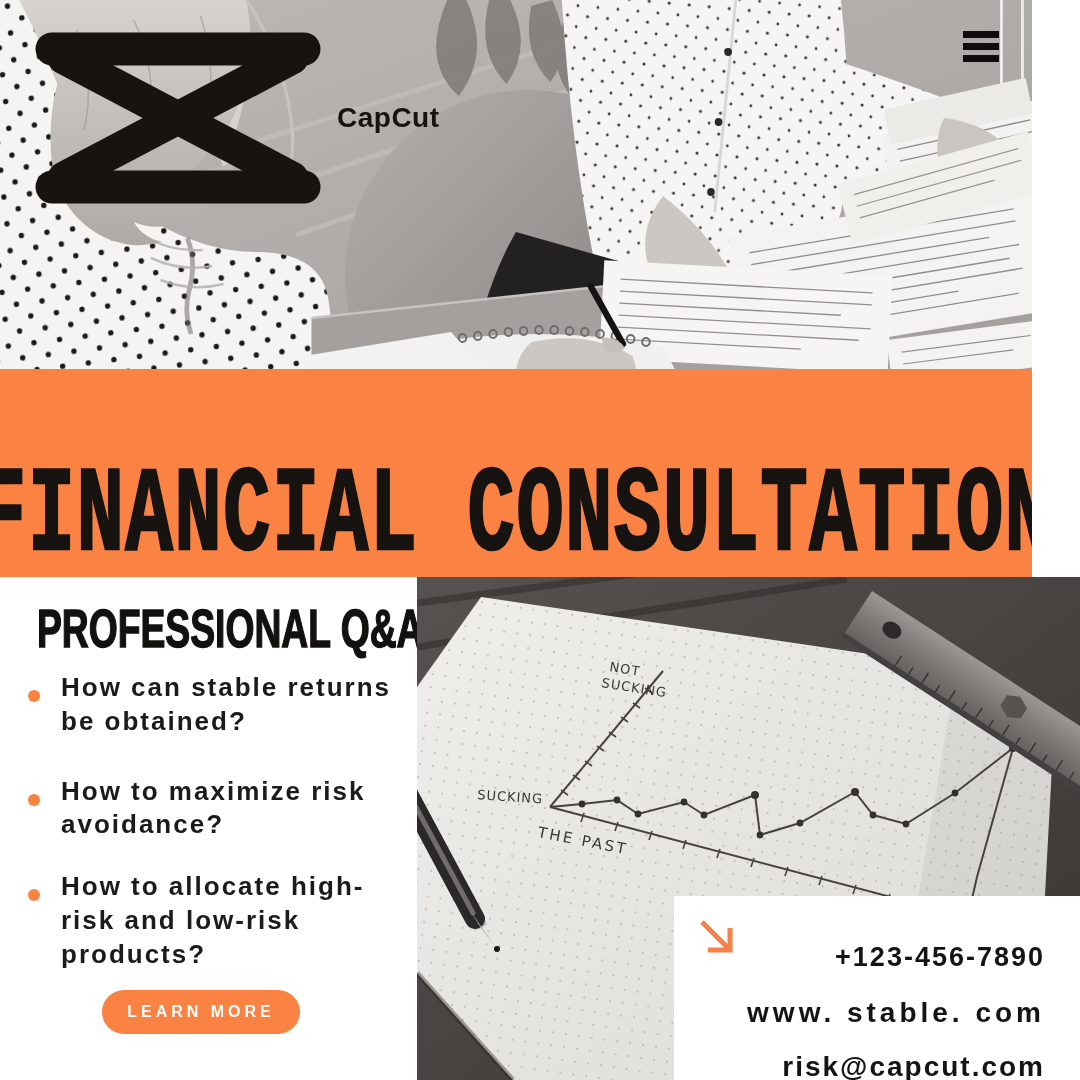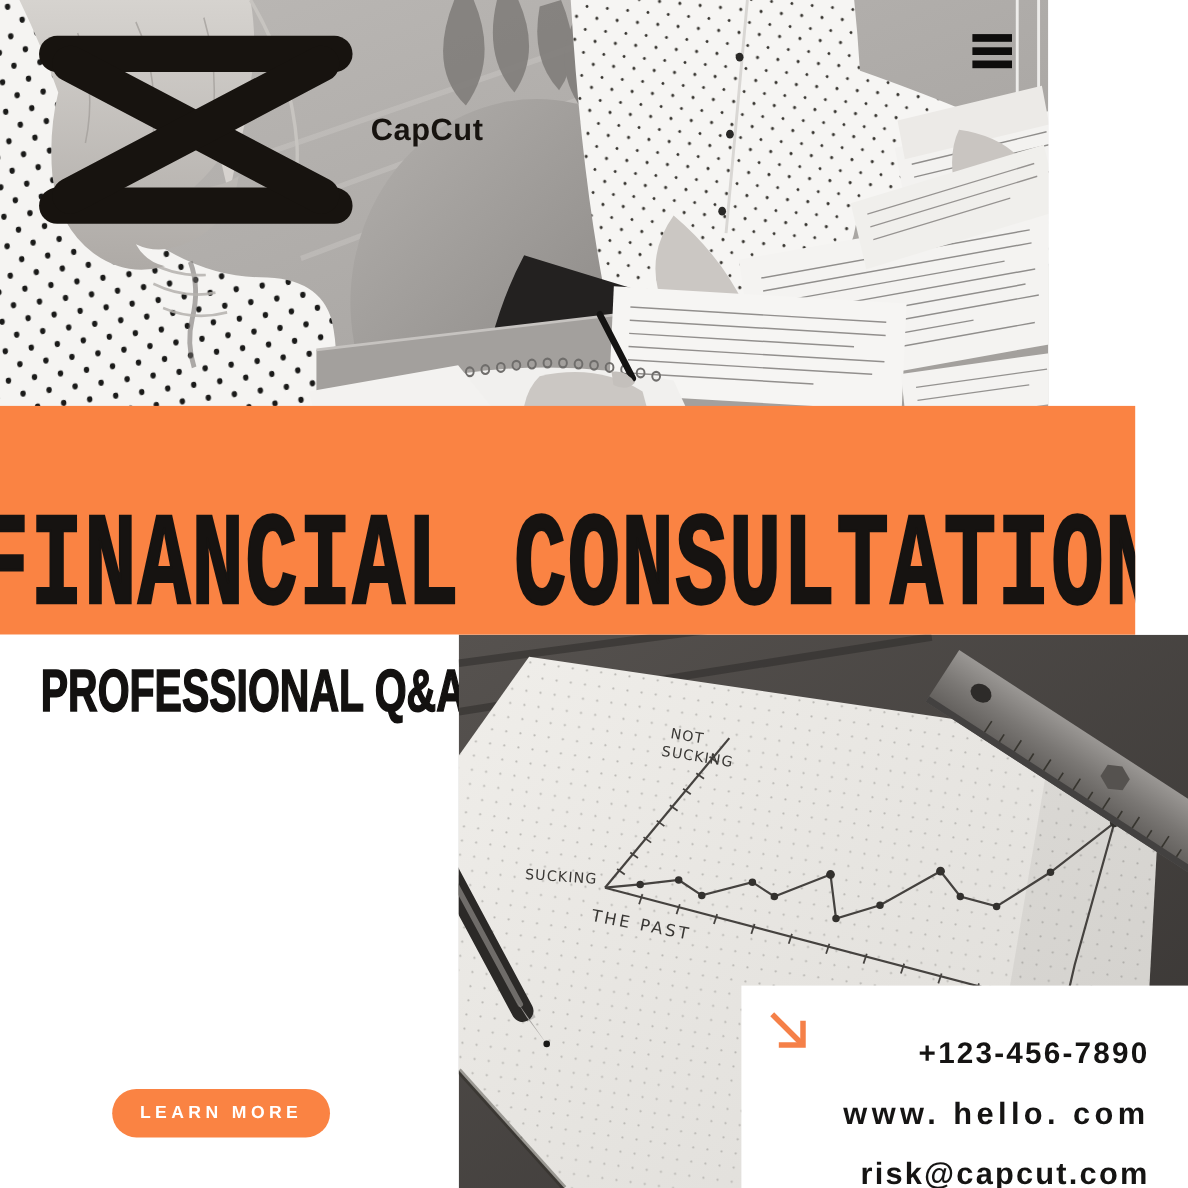--- a/index.html
+++ b/index.html
@@ -1,21 +1,21 @@
 <!DOCTYPE html>
 <html style="--orange: #FA8343; --text_black: #151413; --white: #FFFFFF;"><head>
 <meta charset="utf-8">
 <style>
   html,body{margin:0;padding:0;background:#2b2b2b;}
   .canvas{
     position:relative;width:1080px;height:1080px;overflow:hidden;background:#fff;
     font-family:"Liberation Sans",sans-serif;-webkit-font-smoothing:antialiased;
   }
   
-  .top-photo{position:absolute;top:0;left:0;width:953px;height:369px;}
+  .top-photo{position:absolute;top:0;left:0;width:1032px;height:369px;}
   .top-photo svg{display:block;width:100%;height:100%;}
   
   .logo{position:absolute;top:28px;left:28px;display:flex;align-items:center;gap:9px;color:#17130f;}
   .logo-icon{width:48px;height:29px;}
   .logo-text{font-size:28px;font-weight:800;letter-spacing:.5px;line-height:1;}
   
   .hamburger{position:absolute;top:31px;right:33px;width:36px;cursor:pointer;}
   .hamburger div{height:7px;background:#0e0d0c;margin-bottom:5px;}
   .hamburger div:last-child{margin-bottom:0;}
   
@@ -262,20 +262,25 @@
       <div></div>
     </div>
   </div>
 
   <div class="banner">
     <div class="banner-title">FINANCIAL CONSULTATION</div>
   </div>
 
   <div class="left-panel">
     <div class="qa-heading">PROFESSIONAL Q&amp;A</div>
+    <ul class="qa-list">
+      <li><span>How can stable returns be obtained?</span></li>
+      <li><span>How to maximize risk avoidance?</span></li>
+      <li><span>How to allocate high-risk and low-risk products?</span></li>
+    </ul>
     <button class="learn-more">LEARN MORE</button>
   </div>
 
   <div class="right-photo">
     <svg viewBox="0 0 663 503" preserveAspectRatio="none">
       <defs>
         <linearGradient id="woodGrad" x1="0" y1="0" x2="1" y2="1">
           <stop offset="0" stop-color="#56524f"></stop>
             <stop offset="1" stop-color="#383533"></stop>
         </linearGradient>
@@ -395,18 +400,18 @@
 
   <div class="contact-box">
     <svg class="arrow-icon" viewBox="0 0 38 38">
       <g stroke="#F58048" stroke-width="5" fill="none">
         <path d="M4,4 L30,30"></path>
         <path d="M32,10 L32,32 L10,32"></path>
       </g>
     </svg>
     <div class="contact-lines">
       <div class="contact-phone">+123-456-7890</div>
-      <div class="contact-website">www. hello. com</div>
+      <div class="contact-website">www. stable. com</div>
       <div class="contact-email">risk@capcut.com</div>
     </div>
   </div>
 
 </div>
 
 </body></html>

